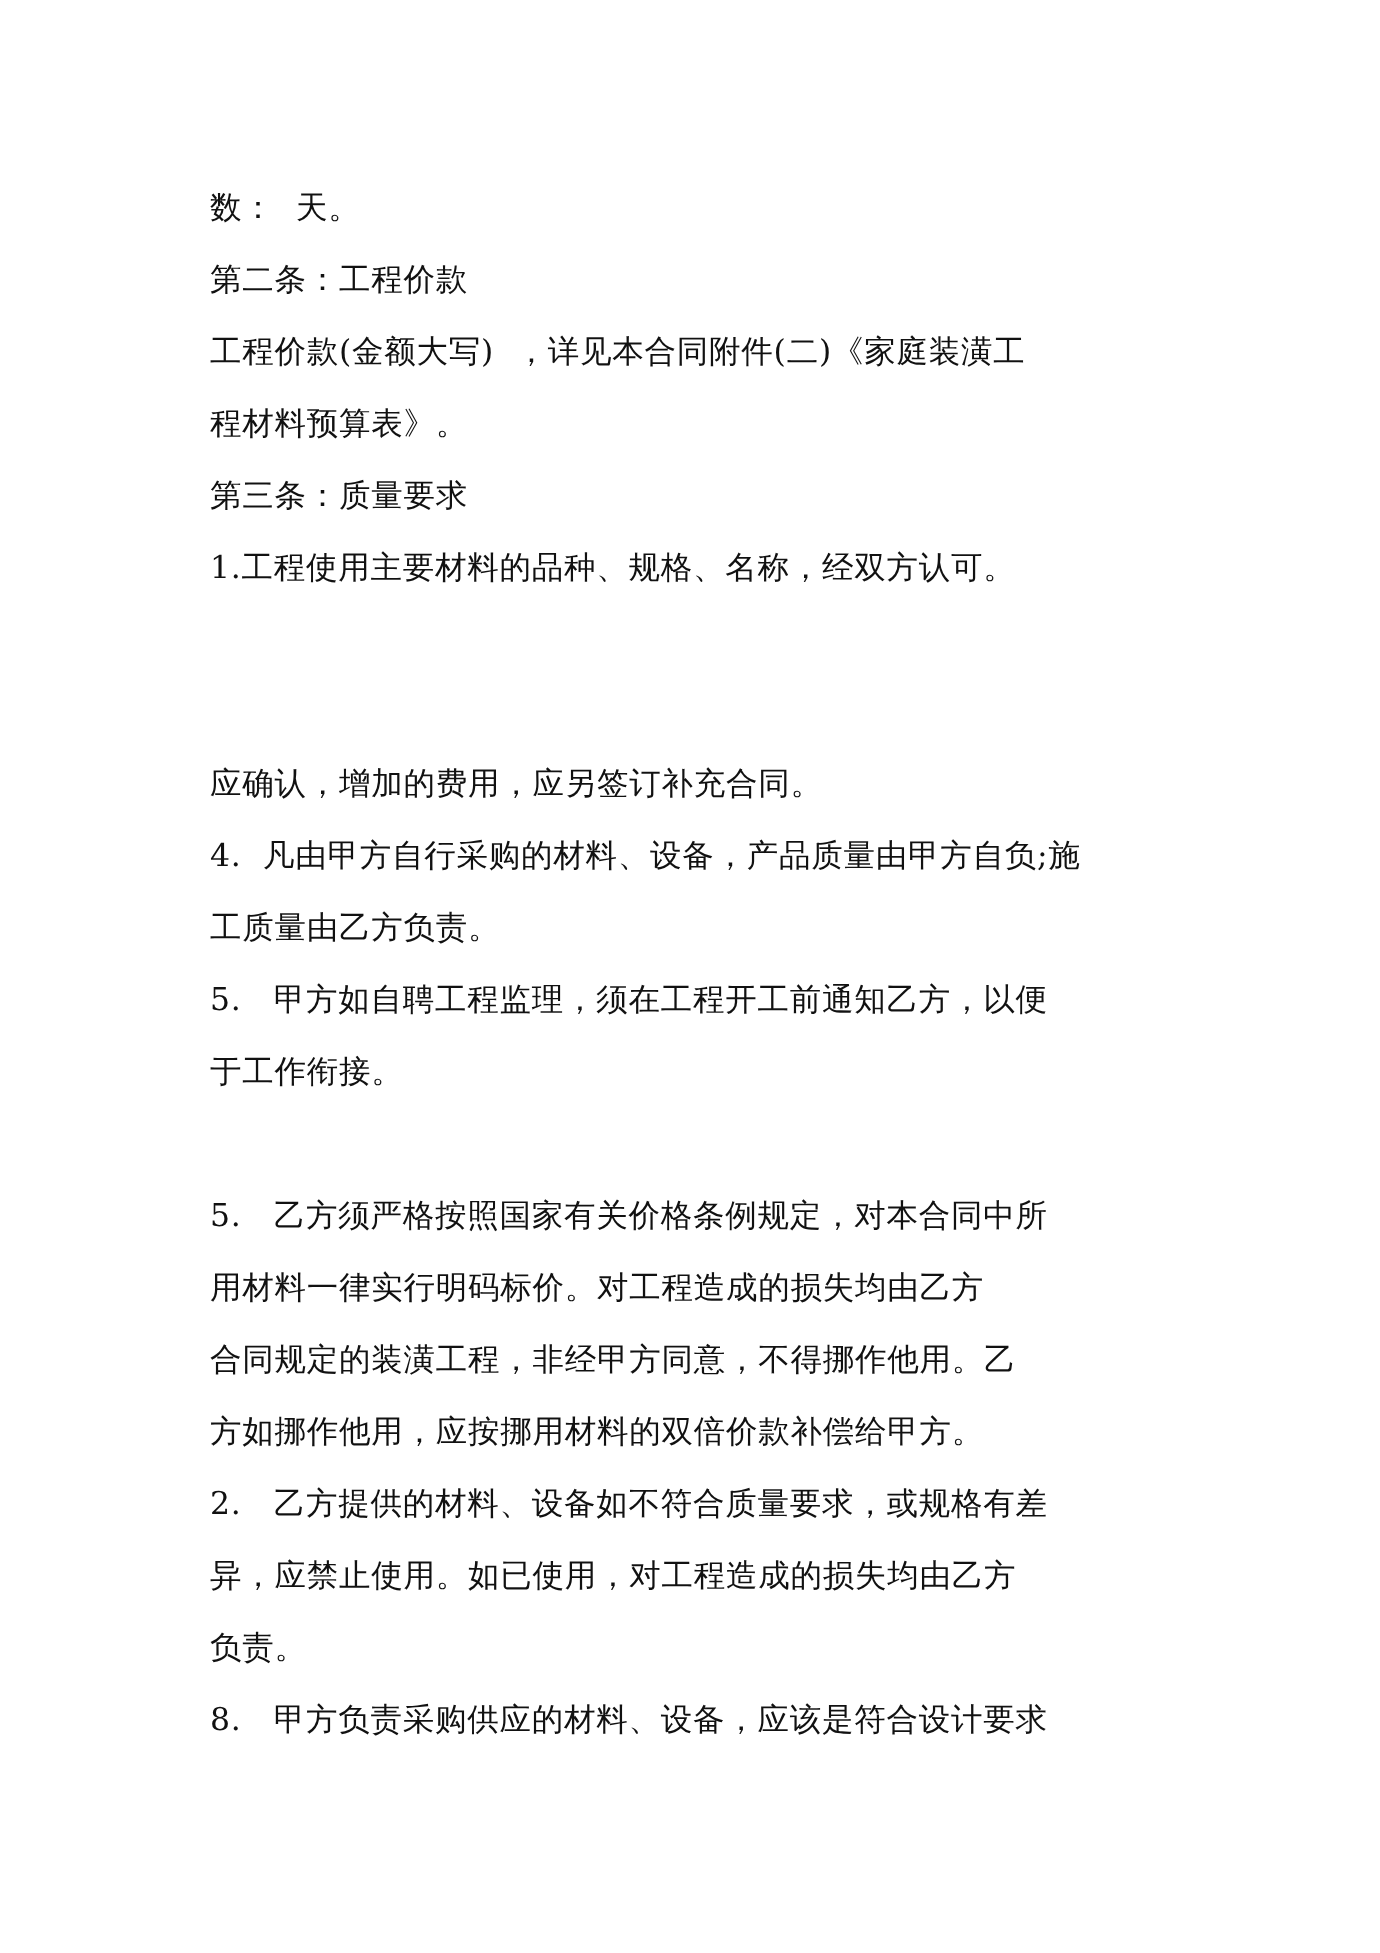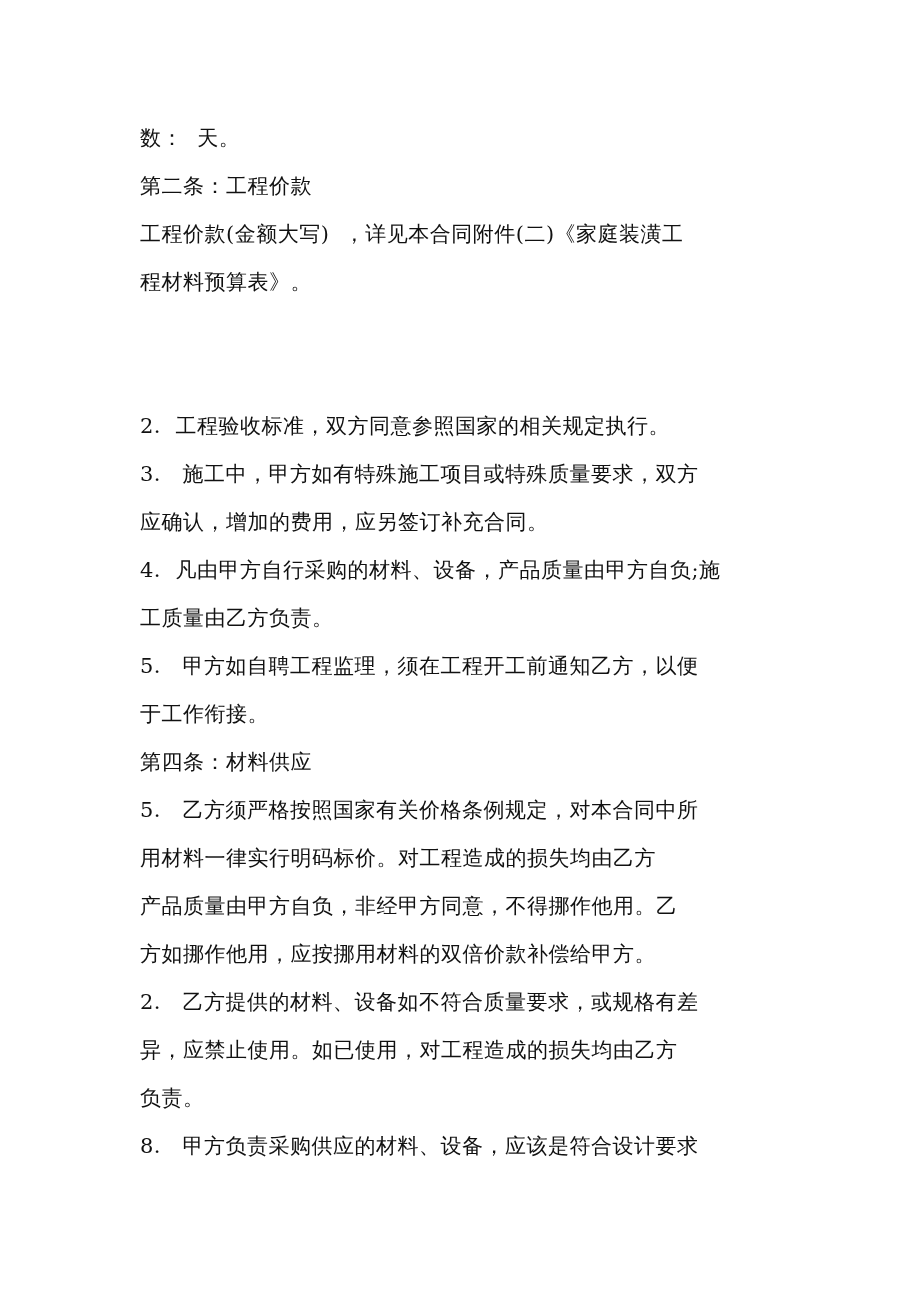--- a/index.html
+++ b/index.html
@@ -34,29 +34,28 @@
     }
   </style>
 </head>
 <body>
 
 <div class="page">
   <div class="line" style="top:124px">数：  天。</div>
   <div class="line" style="top:172px">第二条：工程价款</div>
   <div class="line" style="top:220px">工程价款(金额大写)  ，详见本合同附件(二)《家庭装潢工</div>
   <div class="line" style="top:268px">程材料预算表》。</div>
-  <div class="line" style="top:412px">2.  工程验收标准，双方同意参照国家的相关规定执行。</div>
-  <div class="line" style="top:460px">3.   施工中，甲方如有特殊施工项目或特殊质量要求，双方</div>
+  <div class="line" style="top:316px">第三条：质量要求</div>
+  <div class="line" style="top:364px">1.工程使用主要材料的品种、规格、名称，经双方认可。</div>
   <div class="line" style="top:508px">应确认，增加的费用，应另签订补充合同。</div>
   <div class="line" style="top:556px">4.  凡由甲方自行采购的材料、设备，产品质量由甲方自负;施</div>
   <div class="line" style="top:604px">工质量由乙方负责。</div>
   <div class="line" style="top:652px">5.   甲方如自聘工程监理，须在工程开工前通知乙方，以便</div>
   <div class="line" style="top:700px">于工作衔接。</div>
-  <div class="line" style="top:748px">第四条：材料供应</div>
   <div class="line" style="top:796px">5.   乙方须严格按照国家有关价格条例规定，对本合同中所</div>
   <div class="line" style="top:844px">用材料一律实行明码标价。对工程造成的损失均由乙方</div>
-  <div class="line" style="top:892px">产品质量由甲方自负，非经甲方同意，不得挪作他用。乙</div>
+  <div class="line" style="top:892px">合同规定的装潢工程，非经甲方同意，不得挪作他用。乙</div>
   <div class="line" style="top:940px">方如挪作他用，应按挪用材料的双倍价款补偿给甲方。</div>
   <div class="line" style="top:988px">2.   乙方提供的材料、设备如不符合质量要求，或规格有差</div>
   <div class="line" style="top:1036px">异，应禁止使用。如已使用，对工程造成的损失均由乙方</div>
   <div class="line" style="top:1084px">负责。</div>
   <div class="line" style="top:1132px">8.   甲方负责采购供应的材料、设备，应该是符合设计要求</div>
 </div>
 
 </body></html>

